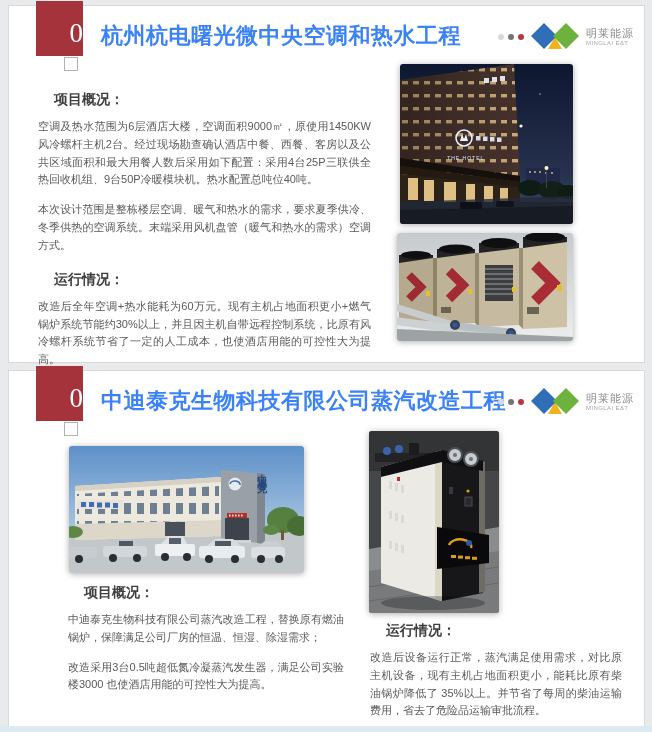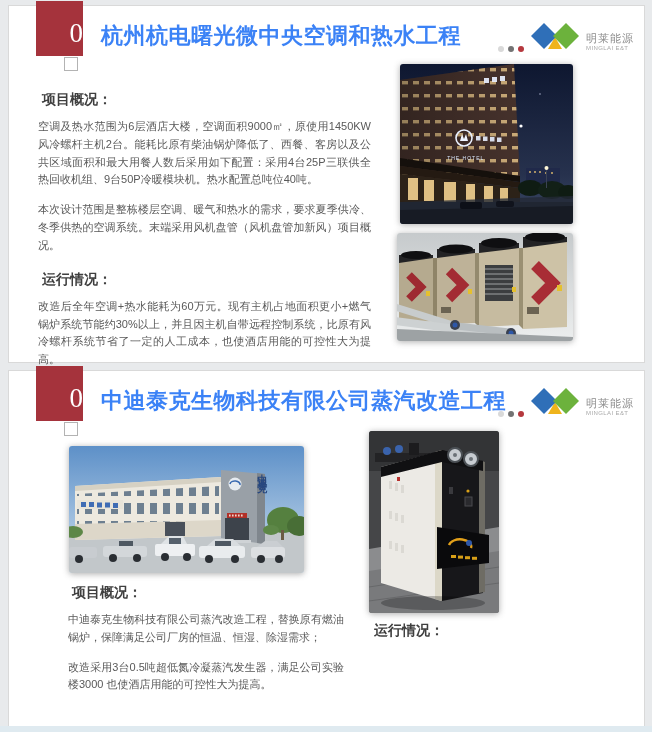--- a/index.html
+++ b/index.html
@@ -11,30 +11,30 @@
   #card-05{top:5px;height:358px;}
   #card-06{top:370px;height:448px;}
 
   .num-box{position:absolute;left:27px;top:-5px;width:38px;height:55px;background:#a5333c;
            color:#fff;display:flex;align-items:center;justify-content:center;padding-top:10px;
            box-sizing:border-box;font-family:"Liberation Serif",serif;font-size:27px;z-index:3;padding-left:47px;}
   .decor-square{position:absolute;left:55px;top:51px;width:12px;height:12px;background:#fff;border:1px solid #b3b3b3;z-index:2;}
   .card-title{position:absolute;left:92px;top:16px;margin:0;font-size:22px;line-height:27px;
               font-weight:bold;color:#3b82f6;letter-spacing:.5px;white-space:nowrap;}
 
-  .brand{position:absolute;right:10px;top:16px;display:flex;align-items:flex-end;gap:5px;}
+  .brand{position:absolute;right:10px;top:16px;display:flex;align-items:center;gap:5px;}
   .brand-dots{display:flex;gap:4px;align-items:center;}
   .dot{width:6px;height:6px;border-radius:50%;}
   .dot.d1{background:#d9d9d9}.dot.d2{background:#737373}.dot.d3{background:#b5393e}
   .brand-text{line-height:1.15;}
   .brand-name{font-size:11px;color:#8e8e8e;letter-spacing:1px;}
   .brand-sub{font-size:6px;color:#a9a9a9;letter-spacing:.4px;}
 
   .text-col{position:absolute;color:#595959;}
-  .sec-h{font-size:14px;font-weight:bold;color:#3f3f3f;margin:0 0 9px 4px;}
+  .sec-h{font-size:14px;font-weight:bold;color:#3f3f3f;margin:0 0 9px 16px;}
   .sec-h.gap{margin-top:16px;}
   .sec-p{font-size:11px;line-height:1.62;margin:0 0 12px 0;text-align:justify;}
 
   #col-05{left:29px;top:85px;width:333px;}
   #col-ov-06{left:59px;top:213px;width:276px;}
   #col-op-06{left:361px;top:251px;width:252px;}
 
   .photo{position:absolute;border-radius:3px;box-shadow:0 1px 6px rgba(70,70,70,.45);overflow:hidden;}
   .photo svg{display:block;width:100%;height:100%;}
   #photo-hotel{left:391px;top:58px;width:173px;height:160px;}
@@ -71,22 +71,22 @@
         <polygon points="37,1 50,14 37,27 24,14" fill="#6cb23c"></polygon>
       </svg>
       <div class="brand-text">
         <div class="brand-name">明莱能源</div>
         <div class="brand-sub">MINGLAI E&amp;T</div>
       </div>
     </div>
 
     <div class="text-col" id="col-05">
       <h3 class="sec-h">项目概况：</h3>
-      <p class="sec-p">空调及热水范围为6层酒店大楼，空调面积9000㎡，原使用1450KW风冷螺杆主机2台。能耗比原有柴油锅炉降低了、西餐、客房以及公共区域面积和最大用餐人数后采用如下配置：采用4台25P三联供全热回收机组、9台50P冷暖模块机。热水配置总吨位40吨。</p>
-      <p class="sec-p">本次设计范围是整栋楼层空调、暖气和热水的需求，要求夏季供冷、冬季供热的空调系统。末端采用风机盘管（风机盘管加新风）项目概况。</p>
+      <p class="sec-p">空调及热水范围为6层酒店大楼，空调面积9000㎡，原使用1450KW风冷螺杆主机2台。经过现场勘查确认酒店中餐、西餐、客房以及公共区域面积和最大用餐人数后采用如下配置：采用4台25P三联供全热回收机组、9台50P冷暖模块机。热水配置总吨位40吨。</p>
+      <p class="sec-p">本次设计范围是整栋楼层空调、暖气和热水的需求，要求夏季供冷、冬季供热的空调系统。末端采用风机盘管（暖气和热水的需求）空调方式。</p>
       <h3 class="sec-h gap">运行情况：</h3>
       <p class="sec-p">改造后全年空调+热水能耗为60万元。现有主机占地面积更小+燃气锅炉系统节能约30%以上，并且因主机自带远程控制系统，比原有风冷螺杆系统节省了一定的人工成本，也使酒店用能的可控性大为提高。</p>
     </div>
 
     <div class="photo" id="photo-hotel">
       <svg viewBox="0 0 173 160" preserveAspectRatio="none">
         <defs>
           <linearGradient id="skyA" x1="0" y1="0" x2="0" y2="1">
             <stop offset="0" stop-color="#0e1730"></stop>
               <stop offset="0.7" stop-color="#27324e"></stop>
@@ -358,17 +358,18 @@
     </div>
 
     <div class="text-col" id="col-ov-06">
       <h3 class="sec-h">项目概况：</h3>
       <p class="sec-p">中迪泰克生物科技有限公司蒸汽改造工程，替换原有燃油锅炉，保障满足公司厂房的恒温、恒湿、除湿需求；</p>
       <p class="sec-p">改造采用3台0.5吨超低氮冷凝蒸汽发生器，满足公司实验楼3000 也使酒店用能的可控性大为提高。</p>
     </div>
 
     <div class="text-col" id="col-op-06">
       <h3 class="sec-h">运行情况：</h3>
+      <p class="sec-p">改造后设备运行正常，蒸汽满足使用需求，对比原主机设备，现有主机占地面积更小，能耗比原有柴油锅炉降低了 35%以上。并节省了每周的柴油运输费用，省去了危险品运输审批流程。</p>
     </div>
   </section>
 
   <div class="footer-strip"></div>
 </div>
 
 </body></html>

